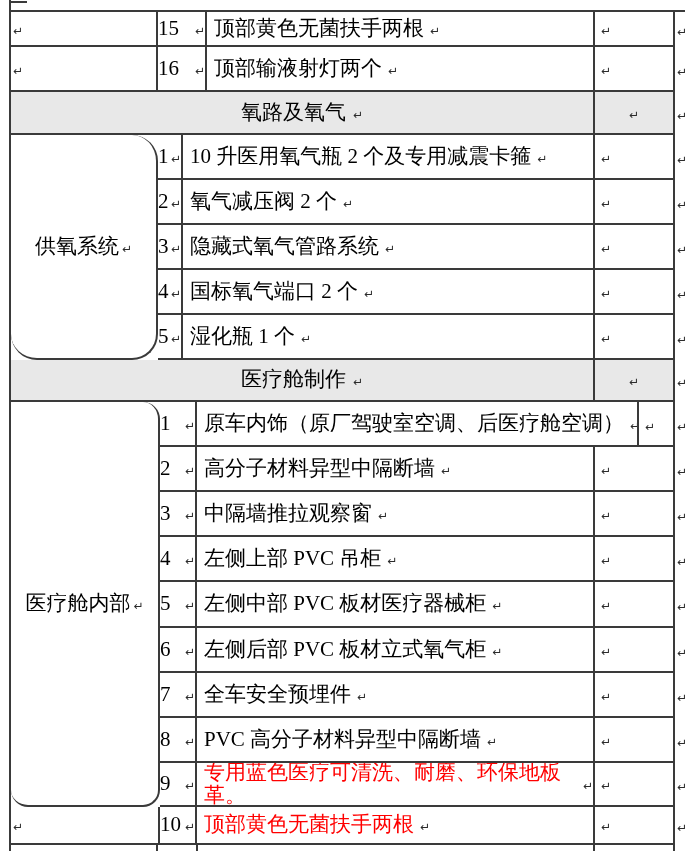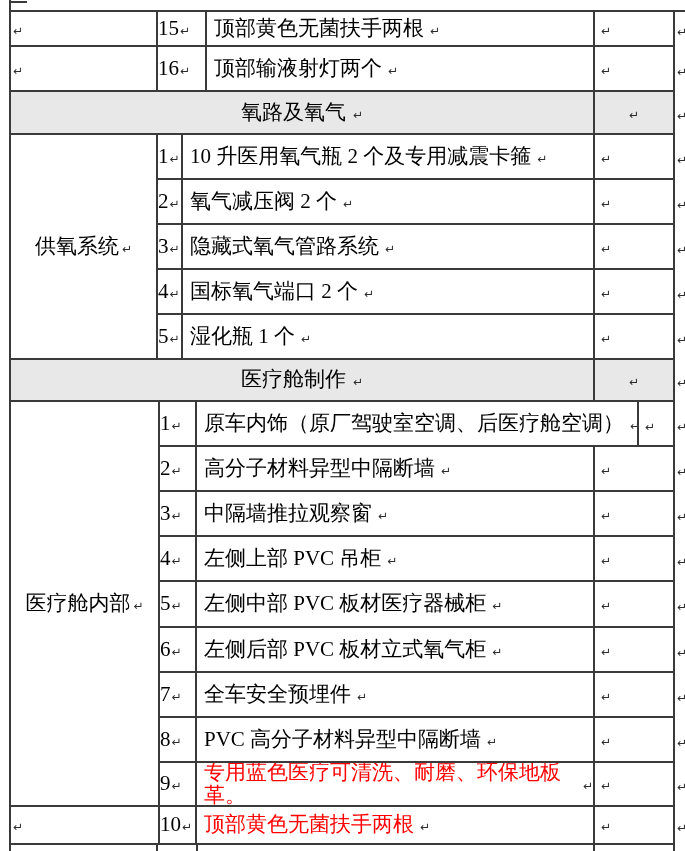--- a/index.html
+++ b/index.html
@@ -24,41 +24,41 @@
   .tbl{position:absolute;left:9px;display:grid;border-left:2px solid var(--border);}
   .tbl.topline{border-top:2px solid var(--border);}
   .c{
     border-right:2px solid var(--border);
     border-bottom:2px solid var(--border);
     display:flex;align-items:center;overflow:hidden;
     box-sizing:border-box;
   }
   .cat{justify-content:center;gap:3px;}
   .cat.markonly{justify-content:flex-start;padding-left:2px;}
-  .num{justify-content:flex-start;gap:1px;}
+  .num{justify-content:space-between;gap:1px;}
   .desc{padding-left:7px;gap:6px;}
   .chk{padding-left:6px;}
   .out{border:none;padding-left:2px;}
   .hdr{justify-content:center;gap:7px;background:var(--header-fill);}
   .hdrchk{justify-content:center;background:var(--header-fill);}
   .mark{
     font-family:"DejaVu Sans",sans-serif;
     font-size:12px;color:var(--mark-color);line-height:1;
     transform:translateY(2px);flex:0 0 auto;
   }
   .red{color:var(--highlight-red);}
   
   .secA{top:10px;grid-template-columns:147px 49px 388px 80px 10px;grid-template-rows:35px 45px;}
   .hdrB{top:92px;grid-template-columns:584px 80px 10px;grid-template-rows:43px;}
   .secOxy{top:135px;grid-template-columns:147px 25px 412px 80px 10px;grid-template-rows:repeat(5,45px);}
   .hdrC{top:360px;grid-template-columns:584px 80px 10px;grid-template-rows:42px;}
   .secMed{top:402px;grid-template-columns:149px 37px 398px 80px 10px;
           grid-template-rows:45px 45px 45px 45px 46px 45px 45px 45px 44px 38px;}
-  .span5{grid-row:1/6;grid-column:1;}
-  .span9{grid-row:1/10;grid-column:1;}
+  .span5{grid-row:1/6;grid-column:1;border-radius:26px;}
+  .span9{grid-row:1/10;grid-column:1;border-radius:17px;}
   .medrow1desc{grid-column:3/5;}
   .medrow1-divider{position:absolute;left:626px;top:0;width:2px;height:45px;background:var(--border);}
   .medrow1-chkmark{position:absolute;left:634px;top:0;height:45px;display:flex;align-items:center;}
   .sliver{top:845px;grid-template-columns:147px 40px 397px 80px 10px;grid-template-rows:6px;}
   .sliver .c{border-bottom:none;}
 </style>
 </head>
 <body>
 
 <div class="canvas">

